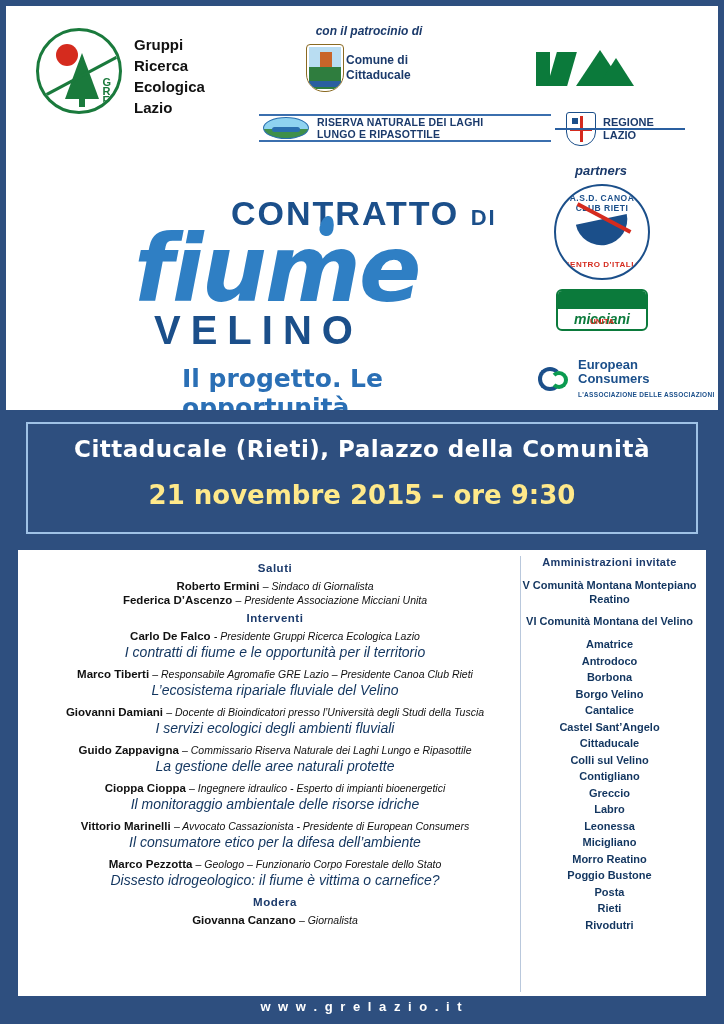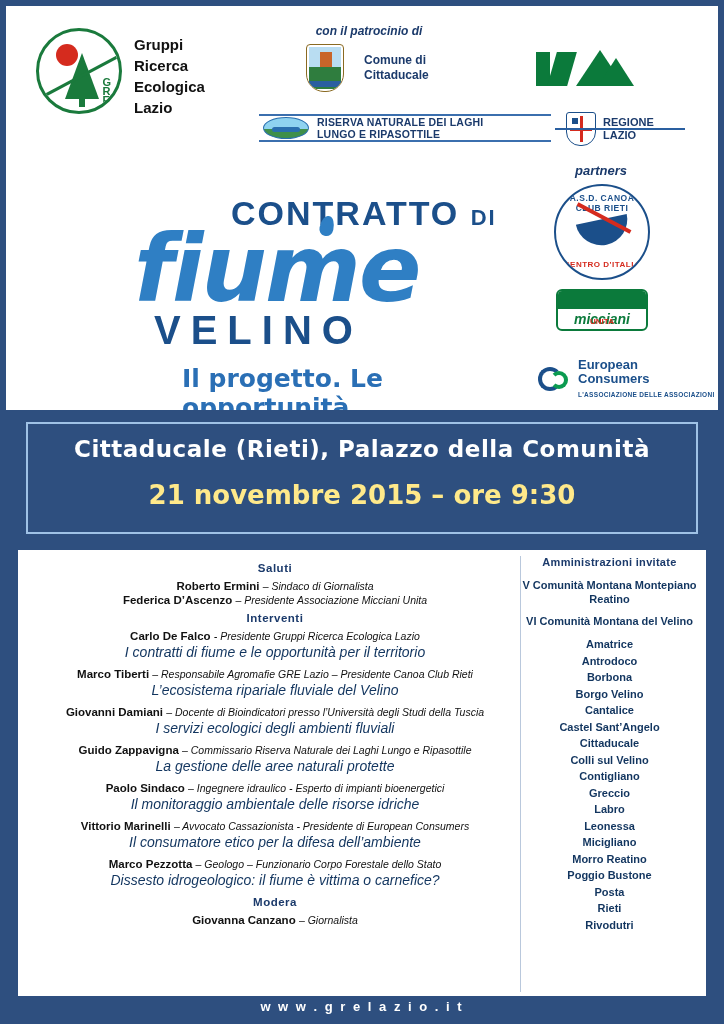--- a/index.html
+++ b/index.html
@@ -72,21 +72,21 @@
 
   
   .patro-title {
     position: absolute; left: 355px; top: 18px;
     font-size: 12px; font-weight: bold; font-style: italic; color: #1b3a6b;
     transform: translateX(-50%);
     margin-left: 8px;
   }
   .comune-row {
     position: absolute; left: 300px; top: 38px;
-    display: flex; align-items: center; gap: 20px;
+    display: flex; align-items: center; gap: 2px;
   }
   .crest {
     width: 38px; height: 48px;
     background: #ffffff;
     border: 1.5px solid #8a6a22;
     border-radius: 4px 4px 18px 18px;
     position: relative; overflow: hidden;
   }
   .crest .sky { position:absolute; left:2px; right:2px; top:2px; height:20px; background:#b9ddf2; }
   .crest .tower { position:absolute; left:13px; top:7px; width:12px; height:16px; background:#c9652a; }
@@ -460,21 +460,21 @@
         </div>
         <div class="topic">I servizi ecologici degli ambienti fluviali</div>
 
         <div class="person">
           <b>Guido Zappavigna</b>
           <i>– Commissario Riserva Naturale dei Laghi Lungo e Ripasottile</i>
         </div>
         <div class="topic">La gestione delle aree naturali protette</div>
 
         <div class="person">
-          <b>Paolo Sindaco</b>
+          <b>Cioppa Cioppa</b>
           <i>– Ingegnere idraulico -  Esperto di impianti bioenergetici</i>
         </div>
         <div class="topic">Il monitoraggio ambientale delle risorse idriche</div>
 
         <div class="person">
           <b>Vittorio Marinelli</b>
           <i>– Avvocato Cassazionista - Presidente di European Consumers</i>
         </div>
         <div class="topic">Il consumatore etico per la difesa dell’ambiente</div>
 

